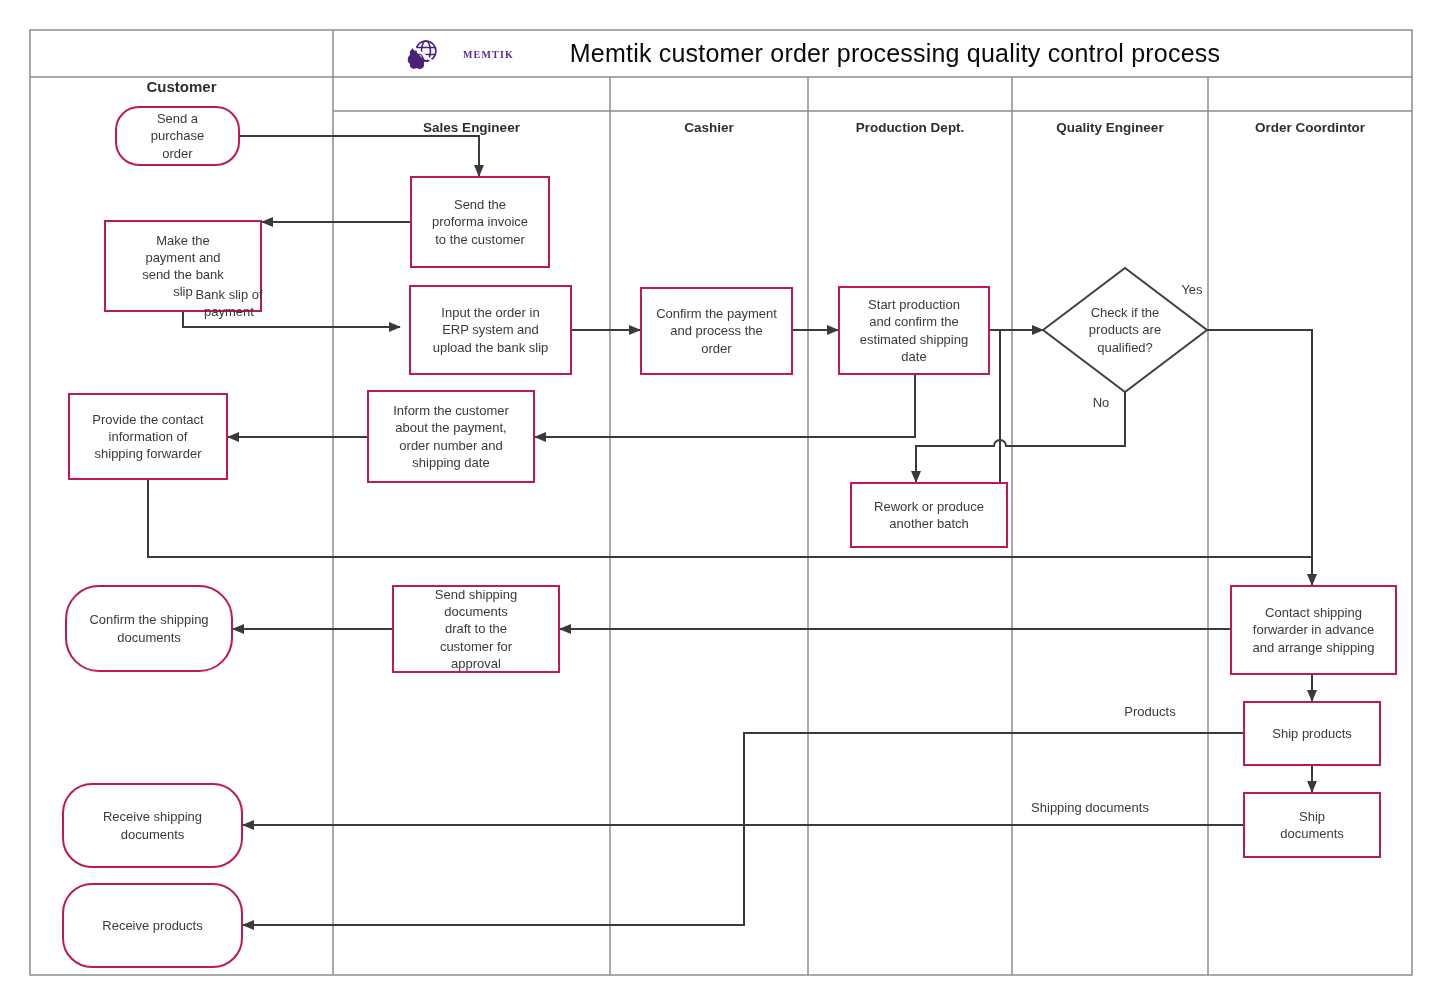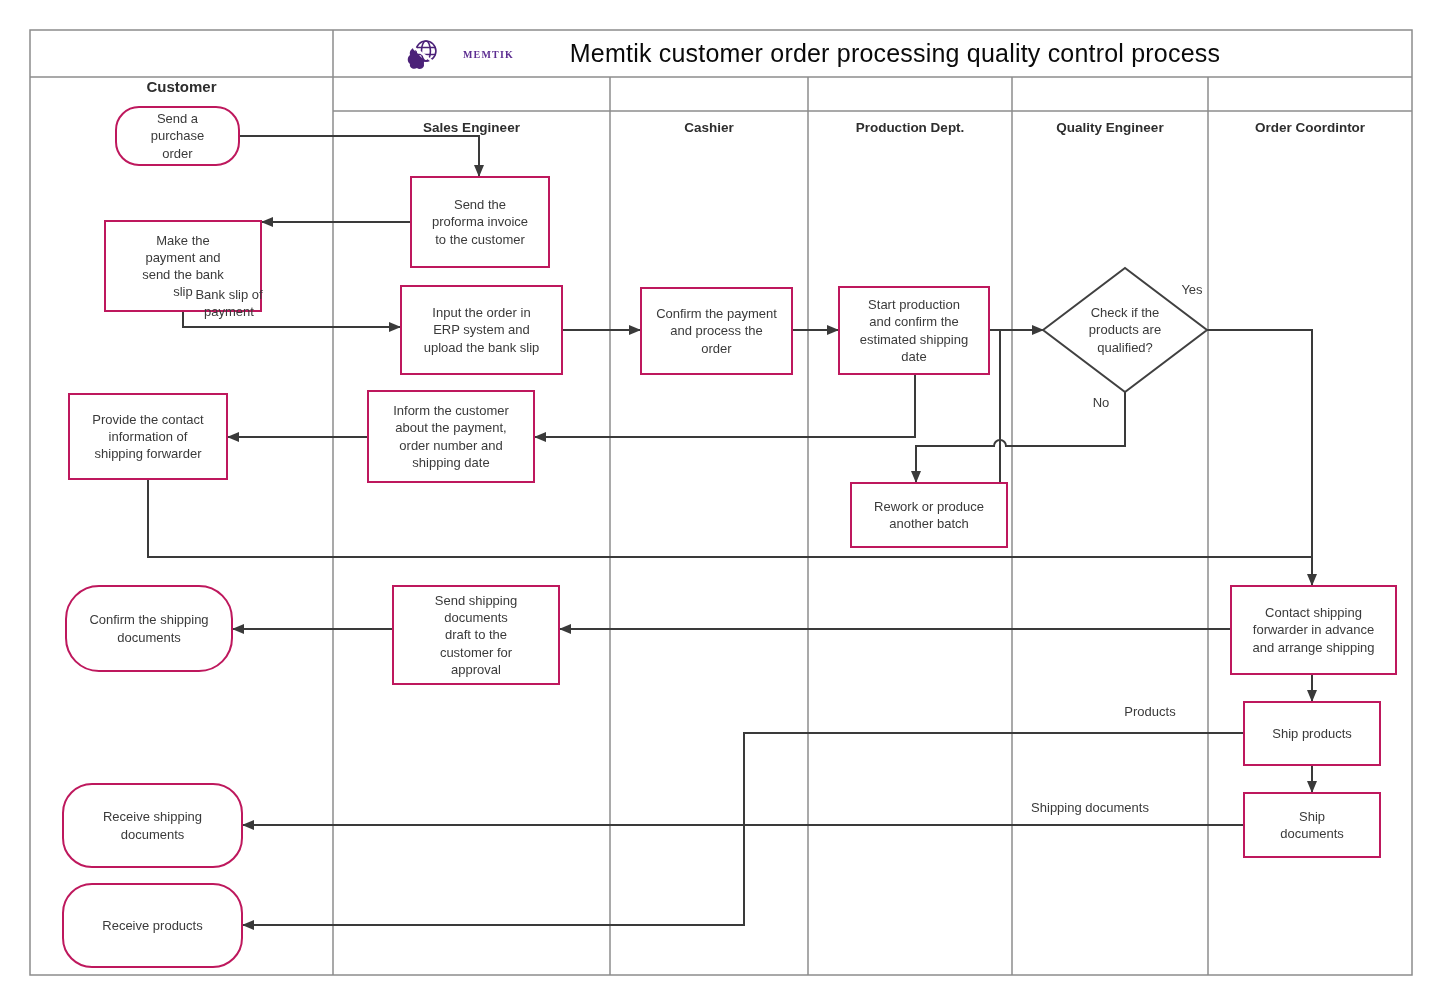--- a/index.html
+++ b/index.html
@@ -106,37 +106,37 @@
   <div class="cell-label lane-hd" style="left:1208px;top:77px;width:204px;height:34px;">
     <span>Order Coordintor</span>
   </div>
 
   <div class="node stadium" style="left:115px;top:106px;width:125px;height:60px;padding:0 18px;border-radius:24px;">Send a purchase order</div>
 
   <div class="node" style="left:104px;top:176px;width:158px;height:92px;padding:0 26px;margin-top:44px;">Make the payment and send the bank slip</div>
 
   <div class="node" style="left:410px;top:176px;width:140px;height:92px;padding:0 18px;">Send the proforma invoice to the customer</div>
 
-  <div class="node" style="left:400px;top:285px;width:163px;height:90px;padding:0 16px;">Input the order in ERP system and upload the bank slip</div>
+  <div class="node" style="left:409px;top:285px;width:163px;height:90px;padding:0 16px;">Input the order in ERP system and upload the bank slip</div>
 
   <div class="node" style="left:640px;top:287px;width:153px;height:88px;padding:0 14px;">Confirm the payment and process the order</div>
 
   <div class="node" style="left:838px;top:286px;width:152px;height:89px;padding:0 16px;">Start production and confirm the estimated shipping date</div>
 
   <div class="diamond-text" style="left:1070px;top:298px;width:110px;height:64px;">Check if the products are qualified?</div>
 
   <div class="node" style="left:850px;top:482px;width:158px;height:66px;padding:0 14px;">Rework or produce another batch</div>
 
   <div class="node" style="left:367px;top:390px;width:168px;height:93px;padding:0 14px;">Inform the customer about the payment, order number and shipping date</div>
 
   <div class="node" style="left:68px;top:393px;width:160px;height:87px;padding:0 16px;">Provide the contact information of shipping forwarder</div>
 
   <div class="node stadium" style="left:65px;top:585px;width:168px;height:87px;padding:0 14px;border-radius:34px;">Confirm the shipping documents</div>
 
-  <div class="node" style="left:392px;top:585px;width:168px;height:100px;padding:0 36px;">Send shipping documents draft to the customer for approval</div>
+  <div class="node" style="left:392px;top:585px;width:168px;height:88px;padding:0 36px;">Send shipping documents draft to the customer for approval</div>
 
   <div class="node" style="left:1230px;top:585px;width:167px;height:90px;padding:0 20px;">Contact shipping forwarder in advance and arrange shipping</div>
 
   <div class="node" style="left:1243px;top:701px;width:138px;height:65px;">Ship products</div>
 
   <div class="node" style="left:1243px;top:792px;width:138px;height:66px;padding:0 28px;text-align:center;">Ship documents</div>
 
   <div class="node stadium" style="left:62px;top:783px;width:181px;height:85px;padding:0 28px;border-radius:30px;">Receive shipping documents</div>
 
   <div class="node stadium" style="left:62px;top:883px;width:181px;height:85px;border-radius:30px;">Receive products</div>

